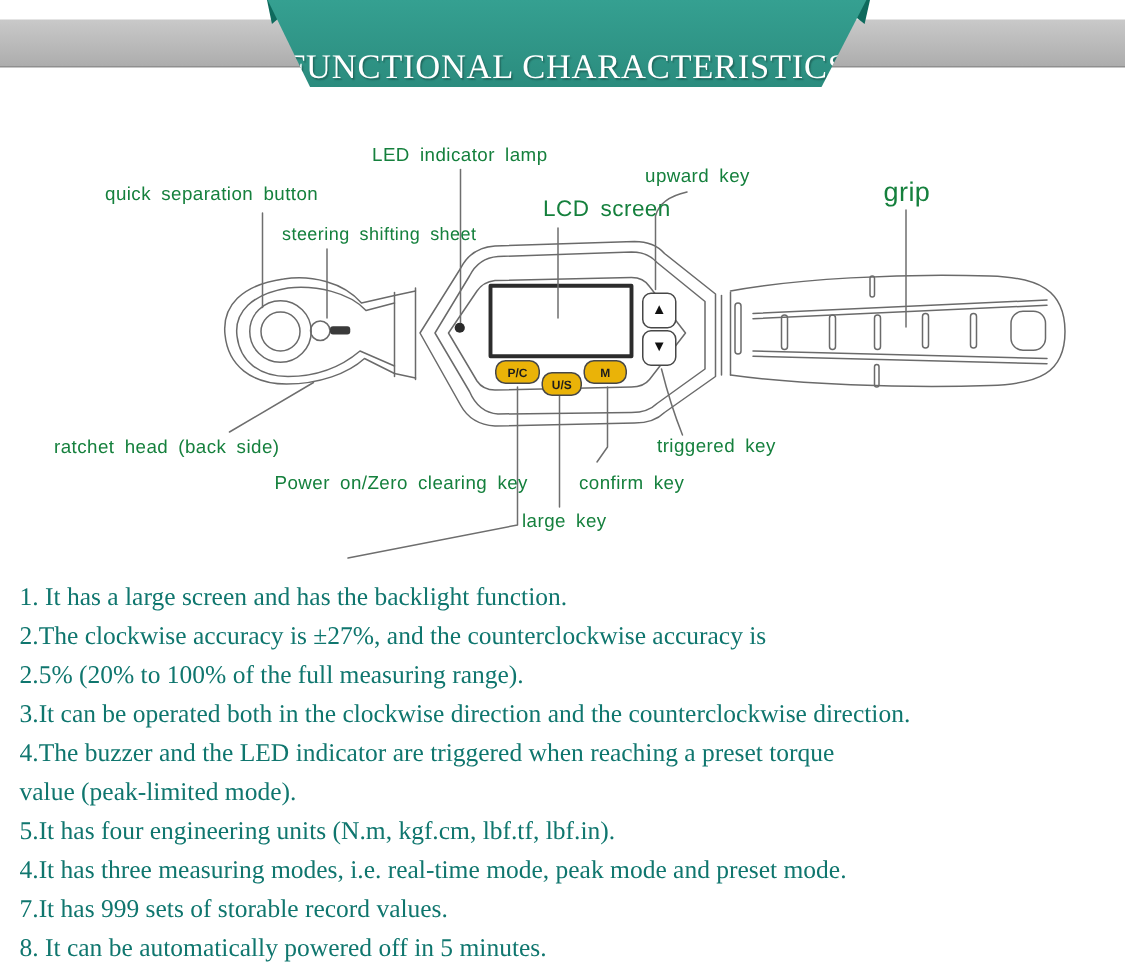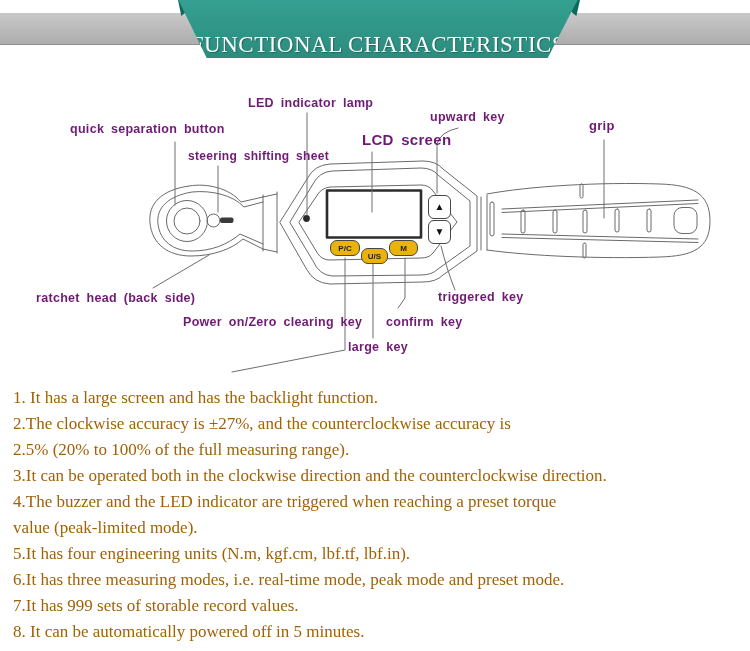--- a/index.html
+++ b/index.html
@@ -20,36 +20,36 @@
              clip-path:polygon(0.6% 0,99.4% 0,92% 100%,7.6% 100%);
              display:flex;align-items:flex-end;justify-content:center;}
   .trapezoid h1{margin:0;padding-top:4px;color:#ffffff;
                 font-family:"Liberation Serif",serif;font-weight:normal;
                 font-size:23px;letter-spacing:0.5px;white-space:nowrap;
                 text-shadow:1px 1px 1px rgba(0,0,0,0.28);}
 
   
   .diagram{position:absolute;left:0;top:60px;width:750px;height:325px;}
   .diagram svg{position:absolute;left:0;top:0;}
-  .dlabel{position:absolute;color:#701a75;font-size:12.5px;
-          letter-spacing:0.3px;word-spacing:3px;white-space:nowrap;font-weight:bold;}
+  .dlabel{position:absolute;color:#15803d;font-size:12.5px;
+          letter-spacing:0.3px;word-spacing:3px;white-space:nowrap;}
   .dlabel.big{font-size:15px;margin-left:30px;}
-  .dlabel.mid{font-size:13px;}
+  .dlabel.mid{font-size:18px;}
   .key-pill{position:absolute;border:1.4px solid #474747;border-radius:7px;
             background:#eab308;color:#1d1d1d;font-size:8px;font-weight:bold;
             display:flex;align-items:center;justify-content:center;
             letter-spacing:0;}
   .key-sq{position:absolute;border:1.4px solid #474747;border-radius:6px;
           background:#fff;color:#111;font-size:10px;line-height:1;
           display:flex;align-items:center;justify-content:center;}
 
   
   .features{position:absolute;left:13px;top:385px;width:737px;
             font-family:"Liberation Serif",serif;font-size:17px;
-            color:#a16207;}
+            color:#0f766e;}
   .f-line{height:26px;line-height:26px;white-space:nowrap;}
 </style>
 </head>
 <body>
 
 <div class="page">
 
   <div class="banner">
     <div class="ribbon"></div>
     <div class="fold fold-left"></div>
@@ -138,18 +138,18 @@
   </div>
 
   <div class="features">
     <div class="f-line">1. It has a large screen and has the backlight function.</div>
     <div class="f-line">2.The clockwise accuracy is ±27%, and the counterclockwise accuracy is</div>
     <div class="f-line">2.5% (20% to 100% of the full measuring range).</div>
     <div class="f-line">3.It can be operated both in the clockwise direction and the counterclockwise direction.</div>
     <div class="f-line">4.The buzzer and the LED indicator are triggered when reaching a preset torque</div>
     <div class="f-line">value (peak-limited mode).</div>
     <div class="f-line">5.It has four engineering units (N.m, kgf.cm, lbf.tf, lbf.in).</div>
-    <div class="f-line">6.It has three measuring modes, i.e. real-time mode, peak mode and preset mode.</div>
+    <div class="f-line">4.It has three measuring modes, i.e. real-time mode, peak mode and preset mode.</div>
     <div class="f-line">7.It has 999 sets of storable record values.</div>
     <div class="f-line">8. It can be automatically powered off in 5 minutes.</div>
   </div>
 
 </div>
 
 </body></html>

